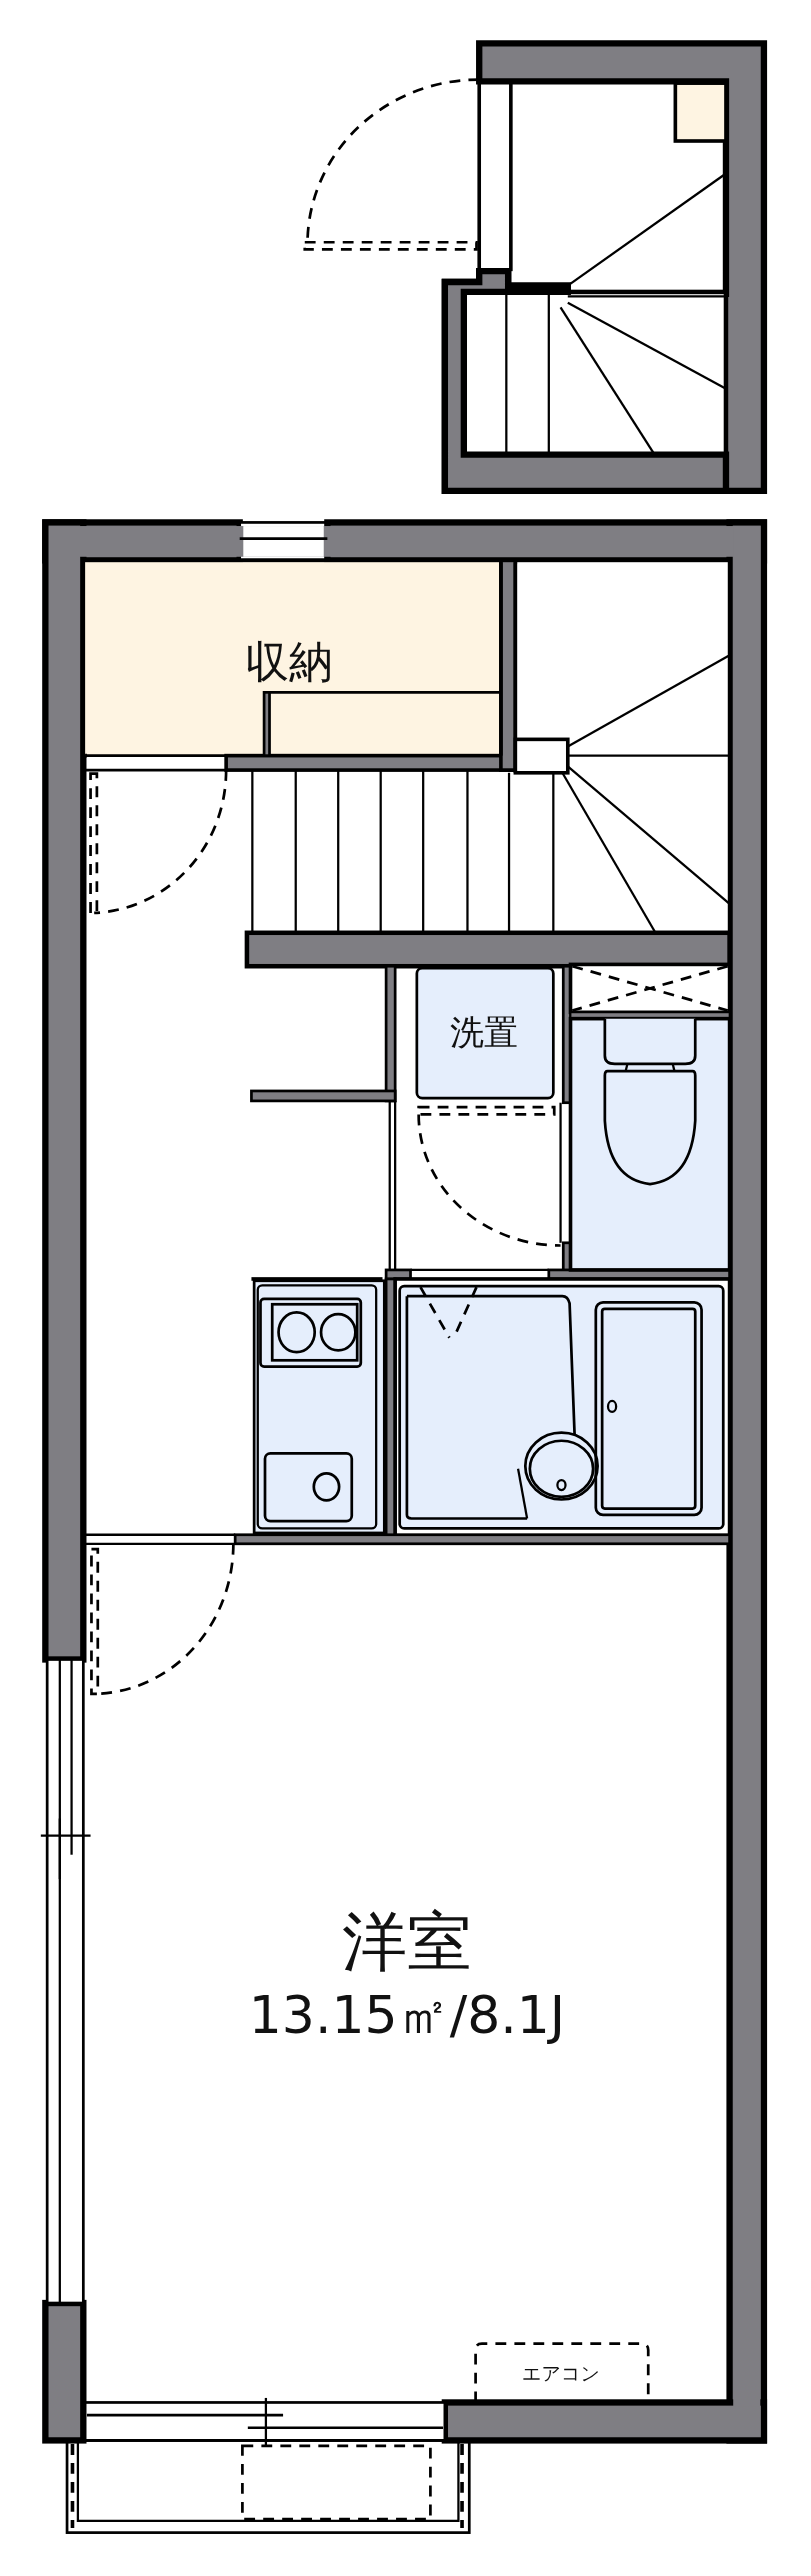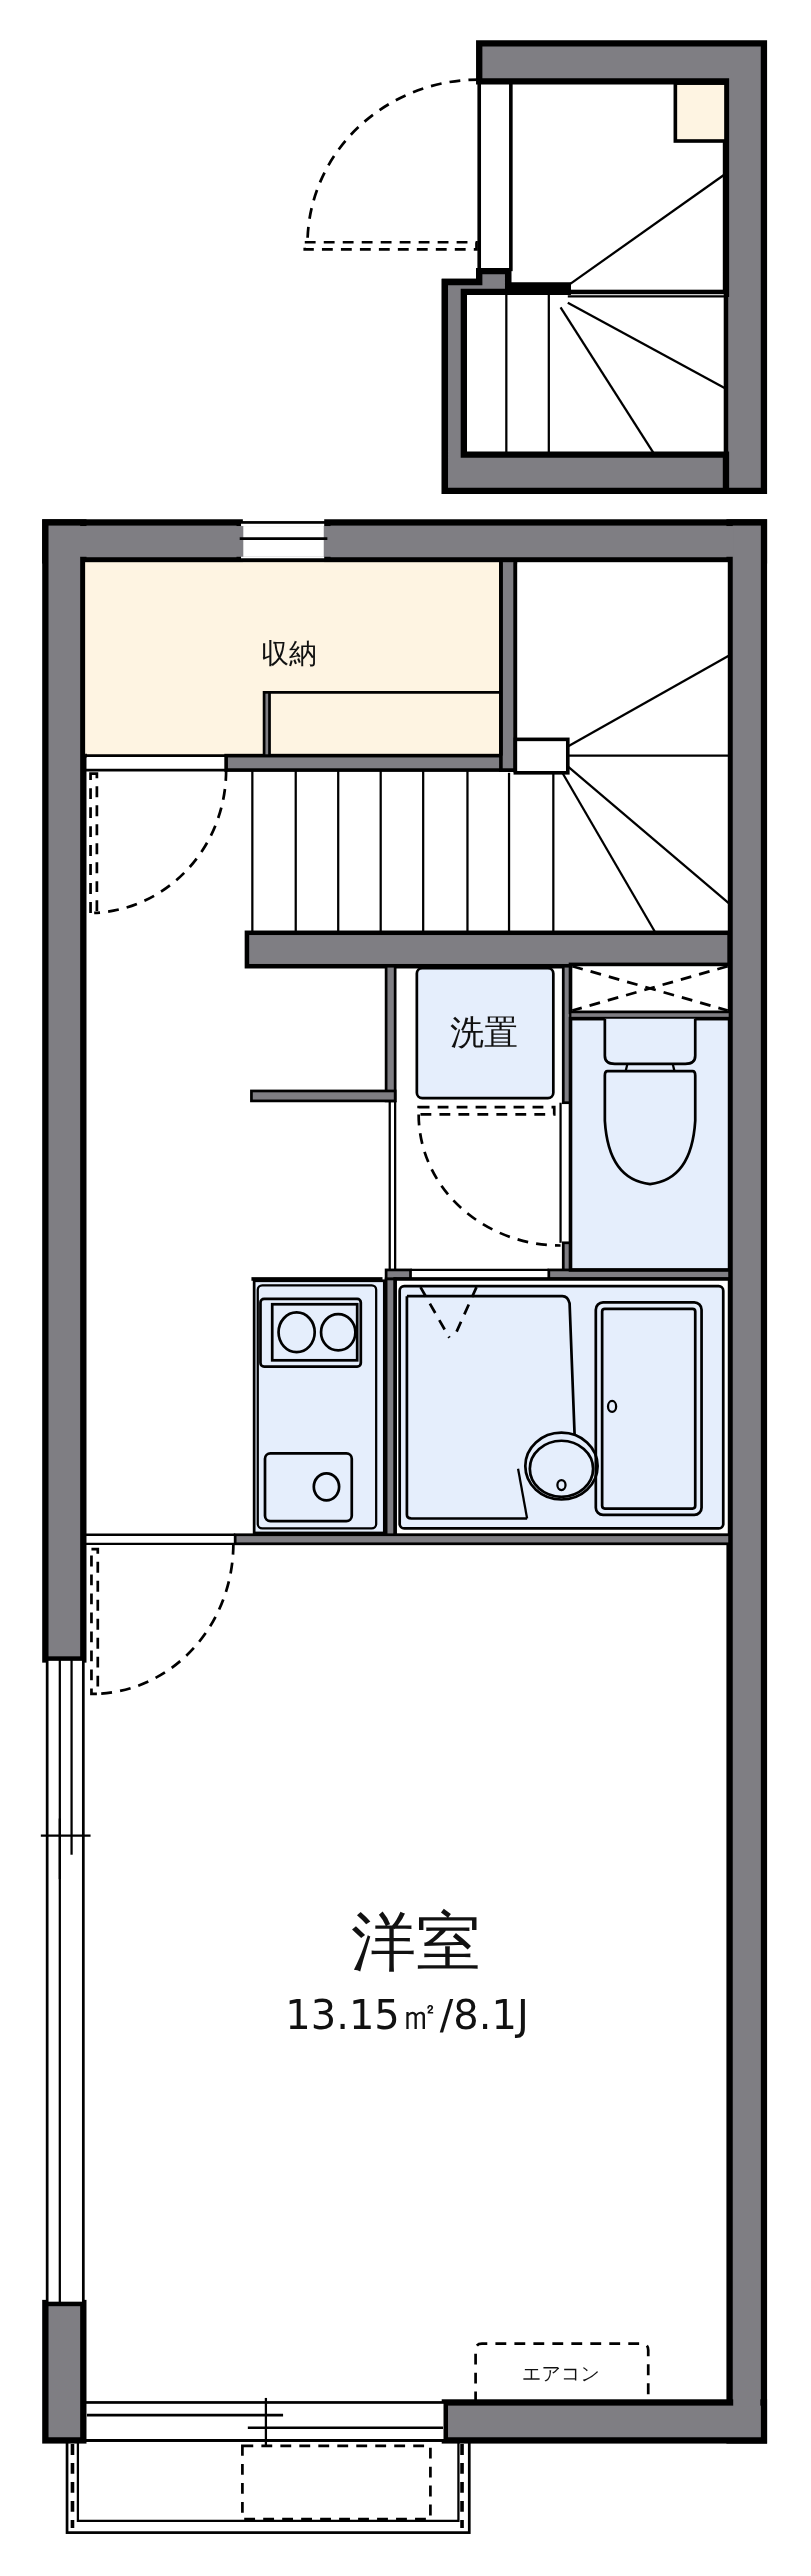--- a/index.html
+++ b/index.html
@@ -6,24 +6,24 @@
   body { width: 812px; height: 2576px; position: relative; overflow: hidden; }
   #plan { position: absolute; left: 0; top: 0; width: 812px; height: 2576px; }
   .wall { fill: #7f7e83; stroke: #000; stroke-width: 7; stroke-linejoin: miter; }
   .line { stroke: #000; fill: none; stroke-width: 4; }
   .thin { stroke: #000; fill: none; stroke-width: 2.5; }
   .dash { stroke: #000; fill: none; stroke-width: 3; stroke-dasharray: 12 9; }
   .cream { fill: #fef4e2; }
   .blue { fill: #e5eefc; }
   .lbl { position: absolute; transform: translate(-50%, -50%); white-space: nowrap;
          font-family: "DejaVu Sans", sans-serif; color: #111; line-height: 1; }
-  .lbl-storage { font-size: 28px; }
+  .lbl-storage { font-size: 44px; margin-top: 8px; }
   .lbl-washer { font-size: 34px; }
   .lbl-room { font-size: 65px; }
-  .lbl-area { font-size: 40px; font-family: "DejaVu Sans", sans-serif; }
+  .lbl-area { font-size: 52px; font-family: "DejaVu Sans", sans-serif; }
   .lbl-ac { font-size: 19px; }
 </style>
 </head>
 <body>
 
 <svg id="plan" viewBox="0 0 898 2850" xmlns="http://www.w3.org/2000/svg">
 
   <g>
     <path class="wall" d="M530 48 H845 V543 H492 V312 H530 V300 H562 V316 H628 V325 H803 V90 H530 Z"></path>
     <rect x="513" y="323" width="290" height="180" fill="#fff" stroke="none"></rect>
@@ -214,16 +214,16 @@
     <line class="dash" x1="80" y1="2704" x2="80" y2="2797" style="stroke-width:4"></line>
     <line class="dash" x1="511" y1="2704" x2="511" y2="2797" style="stroke-width:4"></line>
     <rect class="dash" x="268" y="2706" width="208" height="81"></rect>
   </g>
 
   <path class="dash" d="M526 2658 V2600 Q526 2593 533 2593 H710 Q717 2593 717 2600 V2658"></path>
 </svg>
 
 <div class="lbl lbl-storage" style="left:289px; top:654px;">収納</div>
 <div class="lbl lbl-washer" style="left:484px; top:1032px;">洗置</div>
-<div class="lbl lbl-room" style="left:416px; top:1941px;text-align:right;">洋室</div>
+<div class="lbl lbl-room" style="left:407px; top:1941px;text-align:right;">洋室</div>
 <div class="lbl lbl-area" style="left:407px; top:2015px;">13.15㎡/8.1J</div>
 <div class="lbl lbl-ac" style="left:561px; top:2373px;">エアコン</div>
 
 
 </body></html>

